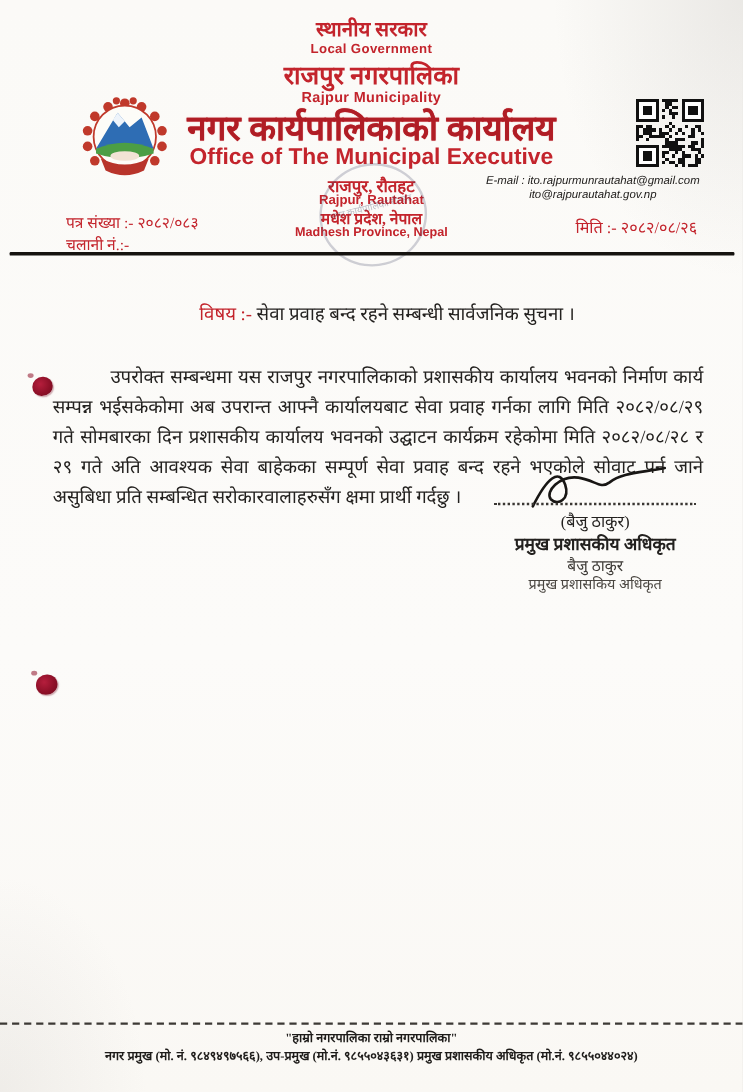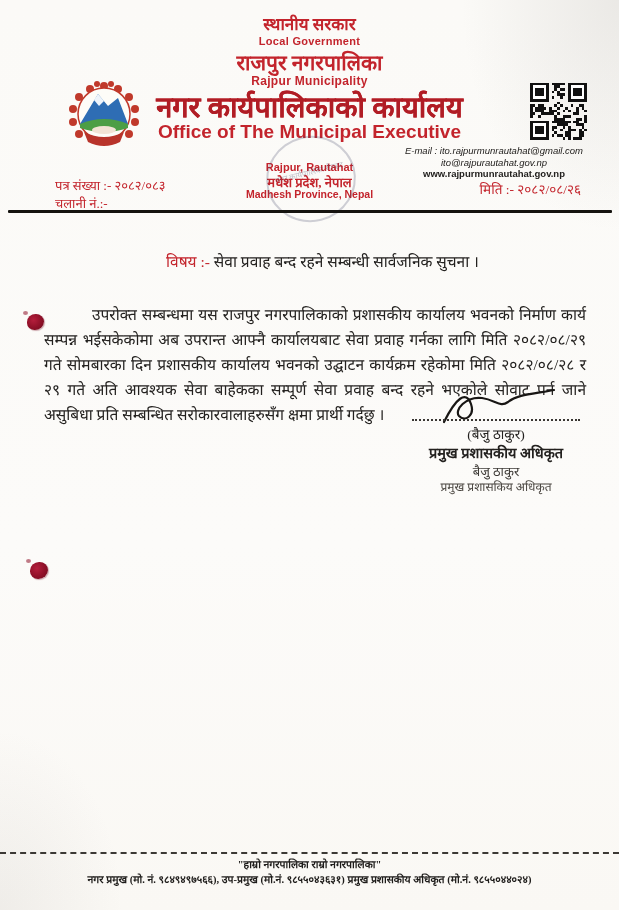--- a/index.html
+++ b/index.html
@@ -242,20 +242,21 @@
         <rect x="18" y="20" width="1" height="1" fill="#111"></rect>
       </svg>
   </div>
 
   <div class="abs ctr h-np1 red b">स्थानीय सरकार</div>
   <div class="abs ctr h-en1 red b sans">Local Government</div>
   <div class="abs ctr h-en2 red b sans">Rajpur Municipality</div>
   <div class="abs ctr h-np2 red b">राजपुर नगरपालिका</div>
   <div class="abs ctr h-np3 dkred b">नगर कार्यपालिकाको कार्यालय</div>
   <div class="abs ctr h-en3 red b sans">Office of The Municipal Executive</div>
+  <div class="abs ctr h-addr1 red b">राजपुर, रौतहट</div>
   <div class="abs ctr h-addr2 red b sans">Rajpur, Rautahat</div>
   <div class="abs ctr h-addr3 red b">मधेश प्रदेश, नेपाल</div>
   <div class="abs ctr h-addr4 red b sans">Madhesh Province, Nepal</div>
 
   <div class="abs stamp">
     <div class="stxt">नगर कार्यपालिका रौतहट</div>
   </div>
 
   <div class="abs meta-left1 red">
     <span>पत्र संख्या :-</span>
@@ -264,21 +265,20 @@
   <div class="abs meta-left2 red">
     <span>चलानी नं.:-</span>
   </div>
 
   <div class="abs meta-right sans">
     <div class="em">
       <span>E-mail :</span>
       <span>ito.rajpurmunrautahat@gmail.com</span>
     </div>
     <div class="em">ito@rajpurautahat.gov.np</div>
-    <div class="web">www.rajpurmunrautahat.gov.np</div>
   </div>
   <div class="abs date-row red">
     <span>मिति :-</span>
     <span>२०८२/०८/२६</span>
   </div>
 
   <div class="abs divider"></div>
 
 
   <div class="abs ctr subject">

